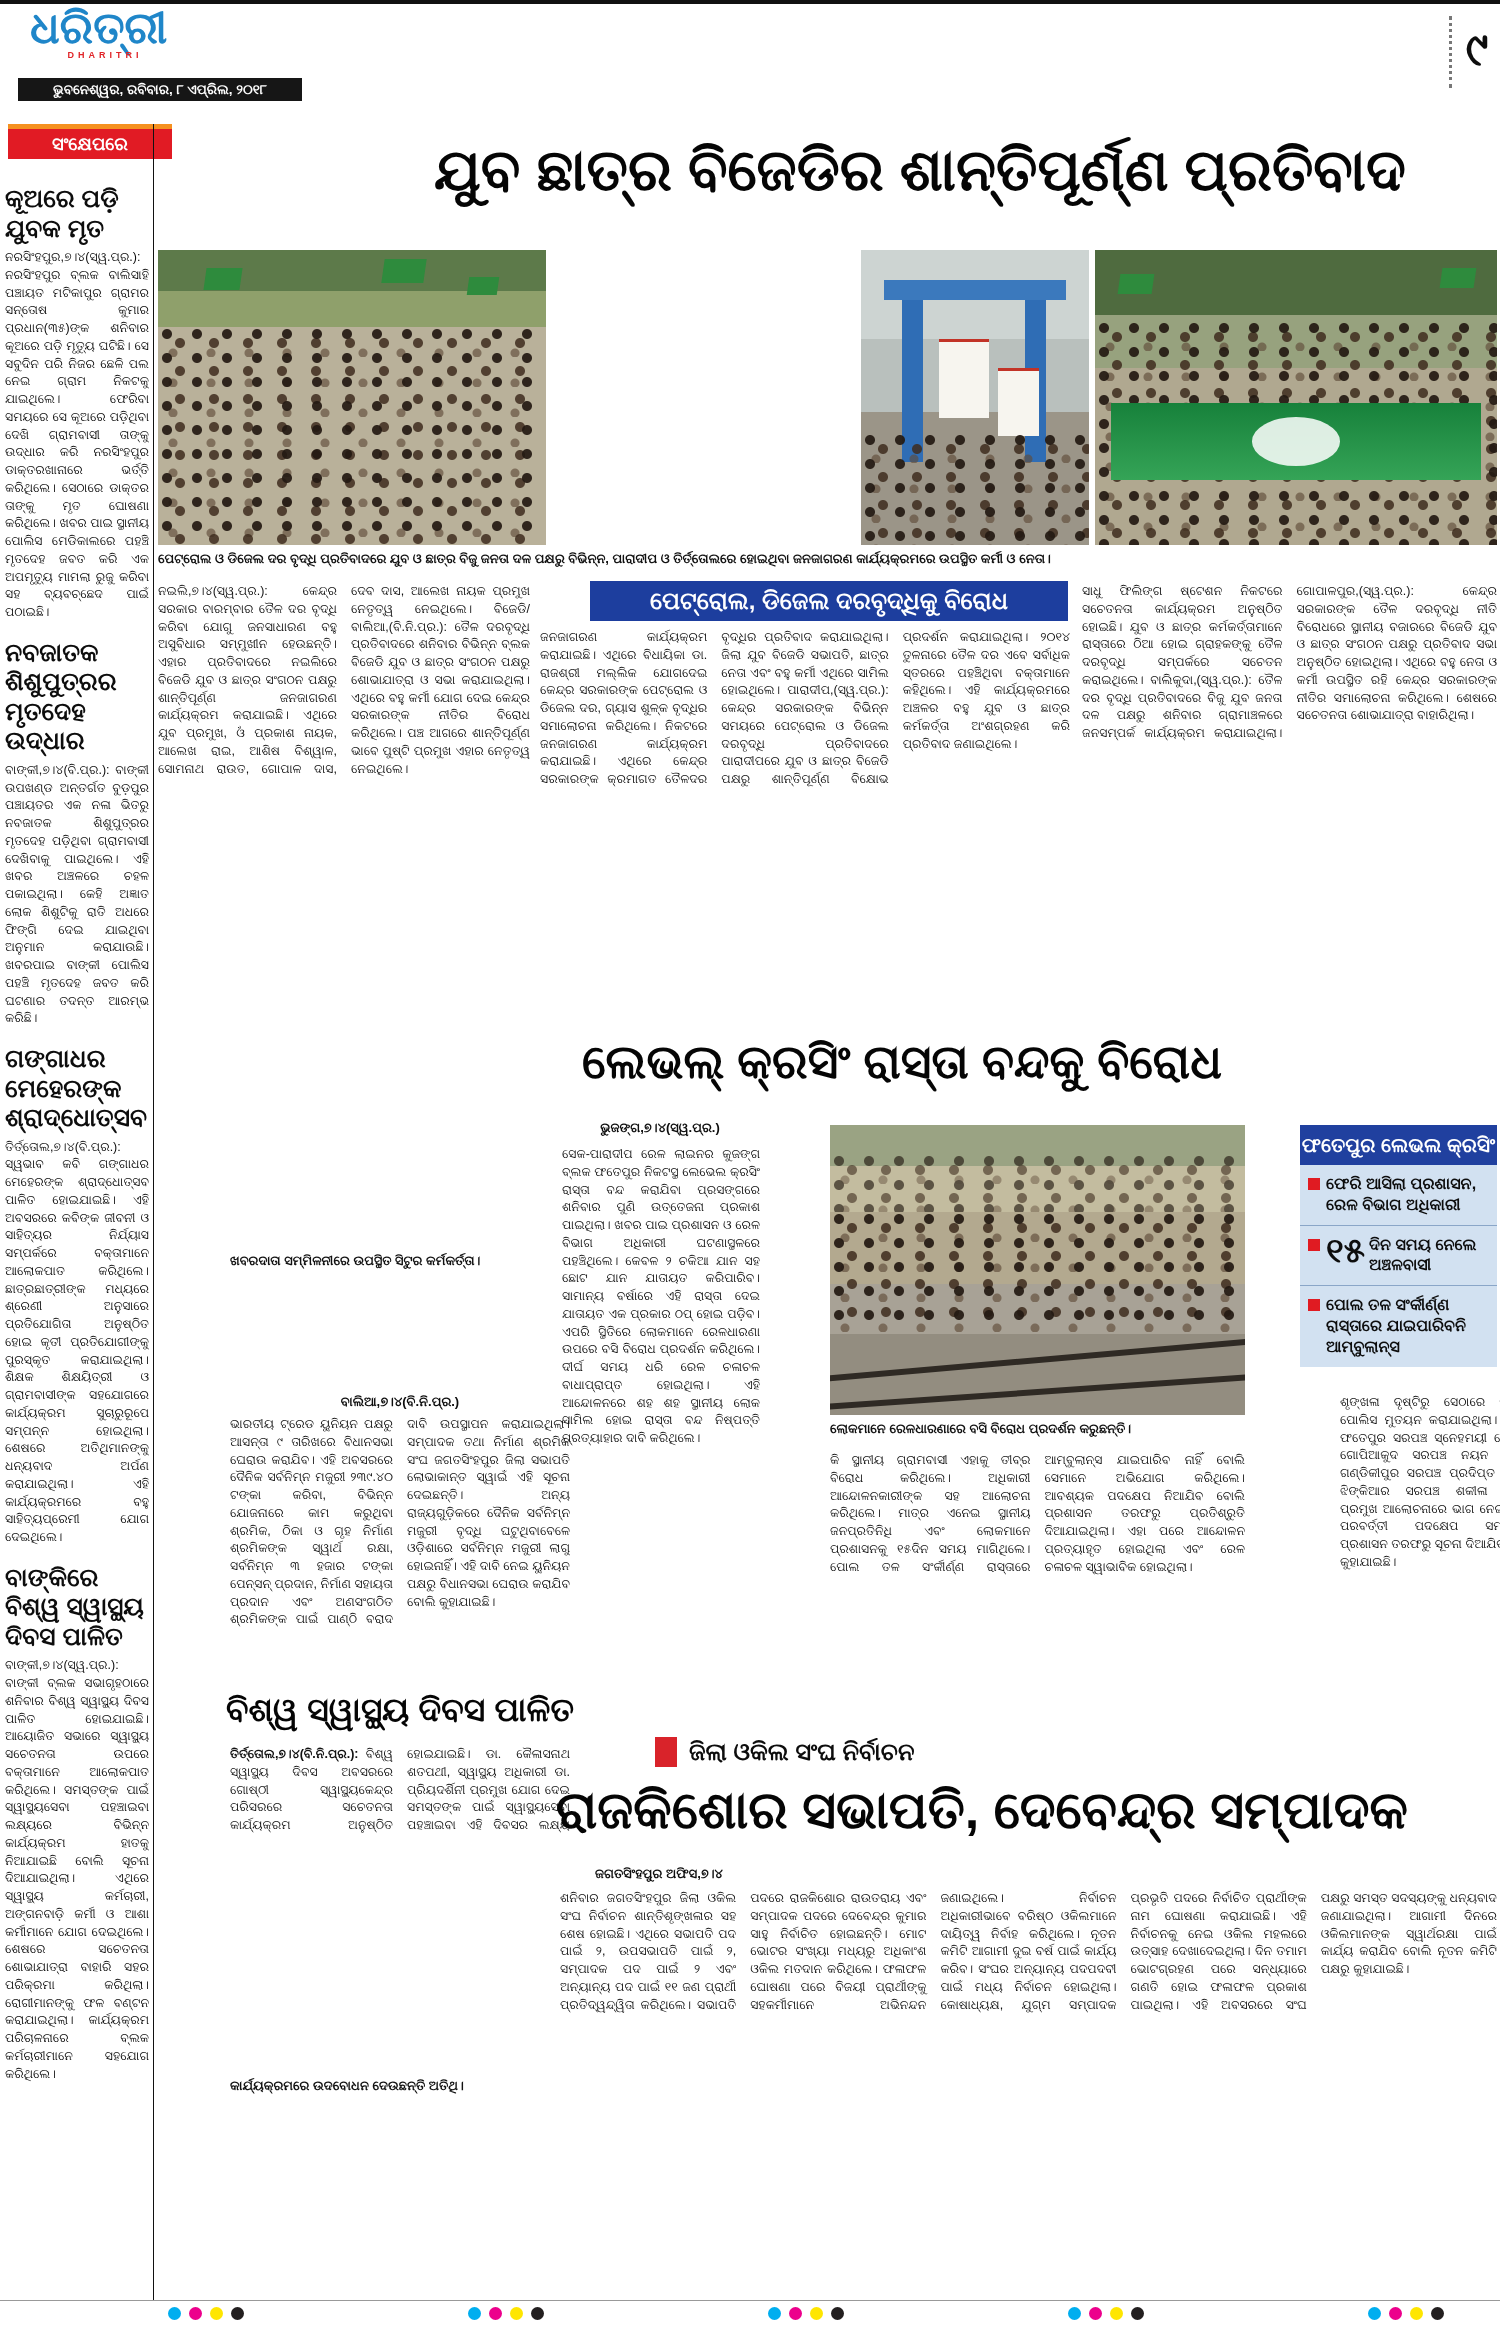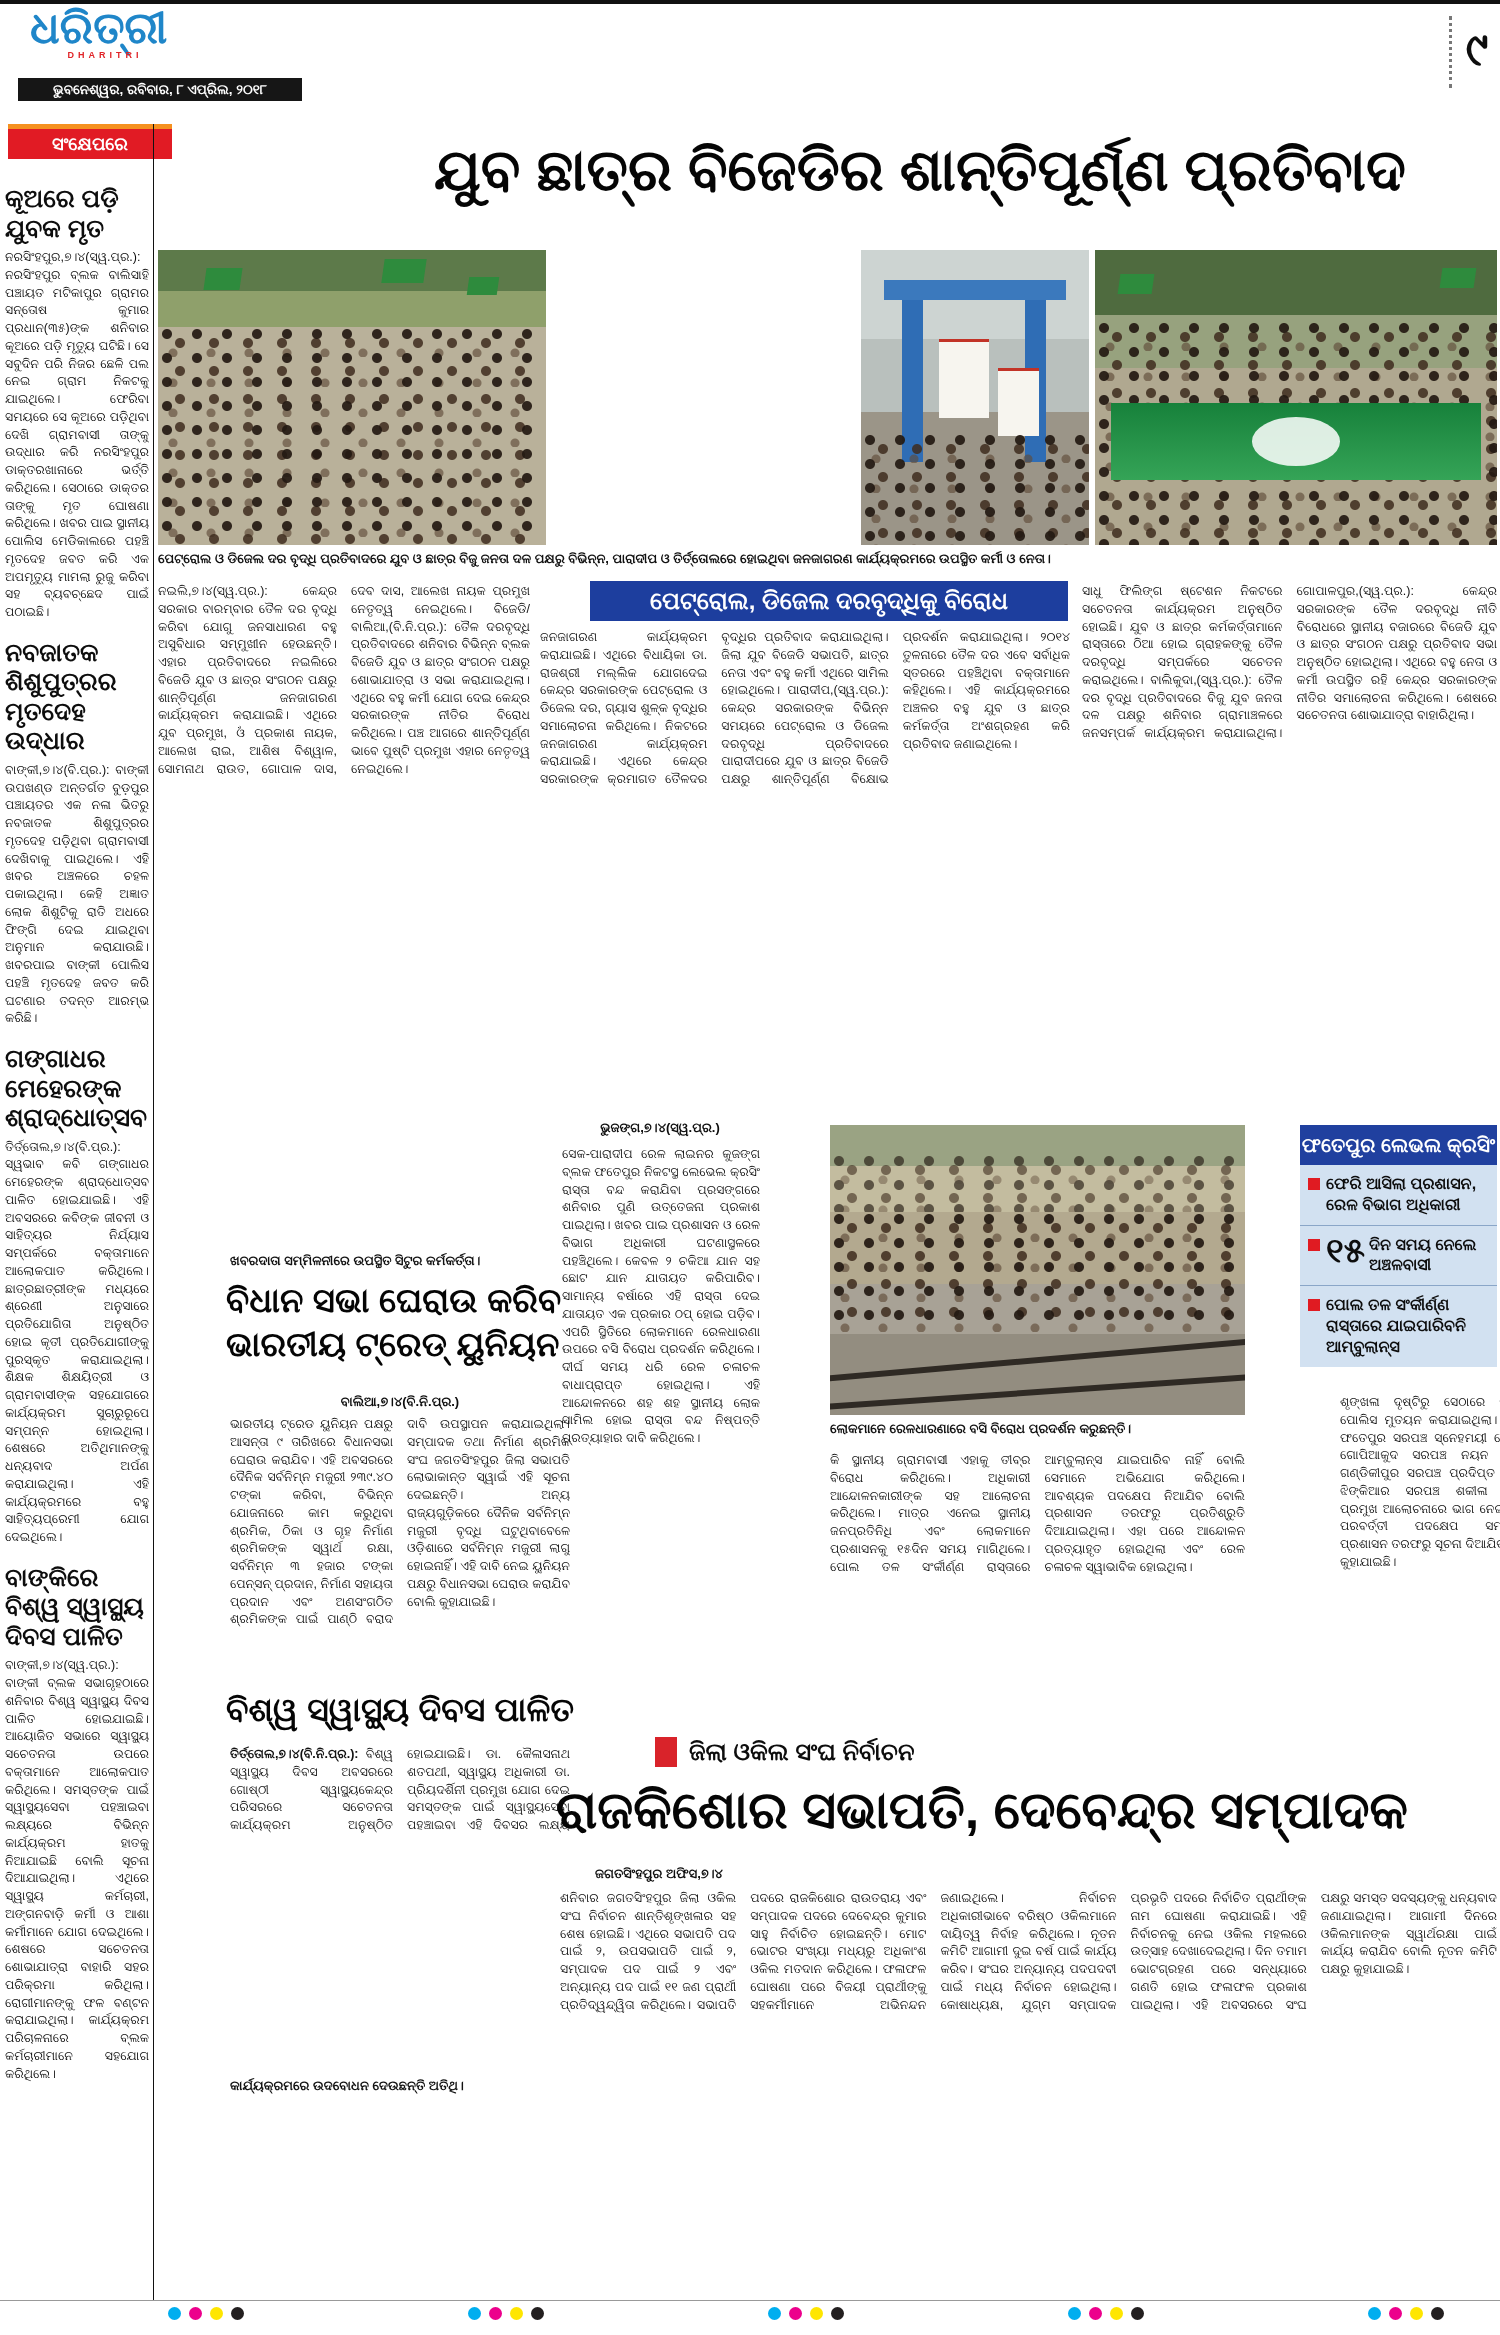--- a/index.html
+++ b/index.html
@@ -137,31 +137,31 @@
     <div class="flag" style="left:86%;top:6%;width:34px;height:20px;"></div>
   </div>
   <div class="abs caption" style="left:158px;top:551px;width:1340px;">ପେଟ୍ରୋଲ ଓ ଡିଜେଲ ଦର ବୃଦ୍ଧି ପ୍ରତିବାଦରେ ଯୁବ ଓ ଛାତ୍ର ବିଜୁ ଜନତା ଦଳ ପକ୍ଷରୁ ବିଭିନ୍ନ, ପାରାଦୀପ ଓ ତିର୍ତ୍ତୋଲରେ ହୋଇଥିବା ଜନଜାଗରଣ କାର୍ଯ୍ୟକ୍ରମରେ ଉପସ୍ଥିତ କର୍ମୀ ଓ ନେତା।</div>
 
   <div class="abs banner-blue" style="left:590px;top:581px;width:478px;height:40px;">ପେଟ୍ରୋଲ, ଡିଜେଲ ଦରବୃଦ୍ଧିକୁ ବିରୋଧ</div>
   <div class="abs clip body-text cols2" style="left:158px;top:583px;width:372px;height:430px;">ନଇଲି,୭।୪(ସ୍ୱ.ପ୍ର.): କେନ୍ଦ୍ର ସରକାର ବାରମ୍ବାର ତୈଳ ଦର ବୃଦ୍ଧି କରିବା ଯୋଗୁ ଜନସାଧାରଣ ବହୁ ଅସୁବିଧାର ସମ୍ମୁଖୀନ ହେଉଛନ୍ତି। ଏହାର ପ୍ରତିବାଦରେ ନଇଲିରେ ବିଜେଡି ଯୁବ ଓ ଛାତ୍ର ସଂଗଠନ ପକ୍ଷରୁ ଶାନ୍ତିପୂର୍ଣ୍ଣ ଜନଜାଗରଣ କାର୍ଯ୍ୟକ୍ରମ କରାଯାଇଛି। ଏଥିରେ ଯୁବ ପ୍ରମୁଖ, ଓଁ ପ୍ରକାଶ ନାୟକ, ଆଲେଖ ରାଇ, ଆଶିଷ ବିଶ୍ୱାଳ, ସୋମନାଥ ରାଉତ, ଗୋପାଳ ଦାସ, ଦେବ ଦାସ, ଆଲେଖ ନାୟକ ପ୍ରମୁଖ ନେତୃତ୍ୱ ନେଇଥିଲେ। ବିଜେଡି/ବାଲିଆ,(ବି.ନି.ପ୍ର.): ତୈଳ ଦରବୃଦ୍ଧି ପ୍ରତିବାଦରେ ଶନିବାର ବିଭିନ୍ନ ବ୍ଲକ ବିଜେଡି ଯୁବ ଓ ଛାତ୍ର ସଂଗଠନ ପକ୍ଷରୁ ଶୋଭାଯାତ୍ରା ଓ ସଭା କରାଯାଇଥିଲା। ଏଥିରେ ବହୁ କର୍ମୀ ଯୋଗ ଦେଇ କେନ୍ଦ୍ର ସରକାରଙ୍କ ନୀତିର ବିରୋଧ କରିଥିଲେ। ପଞ୍ଚ ଆଗରେ ଶାନ୍ତିପୂର୍ଣ୍ଣ ଭାବେ ପୁଷ୍ଟି ପ୍ରମୁଖ ଏହାର ନେତୃତ୍ୱ ନେଇଥିଲେ।</div>
   <div class="abs clip body-text cols3" style="left:540px;top:629px;width:530px;height:406px;">ଜନଜାଗରଣ କାର୍ଯ୍ୟକ୍ରମ କରାଯାଇଛି। ଏଥିରେ ବିଧାୟିକା ଡା. ରାଜଶ୍ରୀ ମଲ୍ଲିକ ଯୋଗଦେଇ କେନ୍ଦ୍ର ସରକାରଙ୍କ ପେଟ୍ରୋଲ ଓ ଡିଜେଲ ଦର, ଗ୍ୟାସ ଶୁଳ୍କ ବୃଦ୍ଧିର ସମାଲୋଚନା କରିଥିଲେ। ନିକଟରେ ଜନଜାଗରଣ କାର୍ଯ୍ୟକ୍ରମ କରାଯାଇଛି। ଏଥିରେ କେନ୍ଦ୍ର ସରକାରଙ୍କ କ୍ରମାଗତ ତୈଳଦର ବୃଦ୍ଧିର ପ୍ରତିବାଦ କରାଯାଇଥିଲା। ଜିଲା ଯୁବ ବିଜେଡି ସଭାପତି, ଛାତ୍ର ନେତା ଏବଂ ବହୁ କର୍ମୀ ଏଥିରେ ସାମିଲ ହୋଇଥିଲେ। ପାରାଦୀପ,(ସ୍ୱ.ପ୍ର.): କେନ୍ଦ୍ର ସରକାରଙ୍କ ବିଭିନ୍ନ ସମୟରେ ପେଟ୍ରୋଲ ଓ ଡିଜେଲ ଦରବୃଦ୍ଧି ପ୍ରତିବାଦରେ ପାରାଦୀପରେ ଯୁବ ଓ ଛାତ୍ର ବିଜେଡି ପକ୍ଷରୁ ଶାନ୍ତିପୂର୍ଣ୍ଣ ବିକ୍ଷୋଭ ପ୍ରଦର୍ଶନ କରାଯାଇଥିଲା। ୨୦୧୪ ତୁଳନାରେ ତୈଳ ଦର ଏବେ ସର୍ବାଧିକ ସ୍ତରରେ ପହଞ୍ଚିଥିବା ବକ୍ତାମାନେ କହିଥିଲେ। ଏହି କାର୍ଯ୍ୟକ୍ରମରେ ଅଞ୍ଚଳର ବହୁ ଯୁବ ଓ ଛାତ୍ର କର୍ମକର୍ତ୍ତା ଅଂଶଗ୍ରହଣ କରି ପ୍ରତିବାଦ ଜଣାଇଥିଲେ।</div>
   <div class="abs clip body-text cols2" style="left:1082px;top:583px;width:415px;height:452px;">ସାଧୁ ଫିଲିଙ୍ଗ ଷ୍ଟେଶନ ନିକଟରେ ସଚେତନତା କାର୍ଯ୍ୟକ୍ରମ ଅନୁଷ୍ଠିତ ହୋଇଛି। ଯୁବ ଓ ଛାତ୍ର କର୍ମକର୍ତ୍ତାମାନେ ରାସ୍ତାରେ ଠିଆ ହୋଇ ଗ୍ରାହକଙ୍କୁ ତୈଳ ଦରବୃଦ୍ଧି ସମ୍ପର୍କରେ ସଚେତନ କରାଇଥିଲେ। ବାଲିକୁଦା,(ସ୍ୱ.ପ୍ର.): ତୈଳ ଦର ବୃଦ୍ଧି ପ୍ରତିବାଦରେ ବିଜୁ ଯୁବ ଜନତା ଦଳ ପକ୍ଷରୁ ଶନିବାର ଗ୍ରାମାଞ୍ଚଳରେ ଜନସମ୍ପର୍କ କାର୍ଯ୍ୟକ୍ରମ କରାଯାଇଥିଲା। ଗୋପାଳପୁର,(ସ୍ୱ.ପ୍ର.): କେନ୍ଦ୍ର ସରକାରଙ୍କ ତୈଳ ଦରବୃଦ୍ଧି ନୀତି ବିରୋଧରେ ସ୍ଥାନୀୟ ବଜାରରେ ବିଜେଡି ଯୁବ ଓ ଛାତ୍ର ସଂଗଠନ ପକ୍ଷରୁ ପ୍ରତିବାଦ ସଭା ଅନୁଷ୍ଠିତ ହୋଇଥିଲା। ଏଥିରେ ବହୁ ନେତା ଓ କର୍ମୀ ଉପସ୍ଥିତ ରହି କେନ୍ଦ୍ର ସରକାରଙ୍କ ନୀତିର ସମାଲୋଚନା କରିଥିଲେ। ଶେଷରେ ସଚେତନତା ଶୋଭାଯାତ୍ରା ବାହାରିଥିଲା।</div>
 
   <div class="abs caption" style="left:230px;top:1253px;width:340px;">ଖବରଦାତା ସମ୍ମିଳନୀରେ ଉପସ୍ଥିତ ସିଟୁର କର୍ମକର୍ତ୍ତା।</div>
-  <div class="abs headline" style="left:226px;top:1278px;width:348px;font-size:34px;line-height:1.3;">ବିଧାନ ସଭା ଘେରାଉ କରିବ ଭାରତୀୟ ଟ୍ରେଡ୍ ୟୁନିୟନ</div>
   <div class="abs dateline" style="left:226px;top:1394px;width:348px;">ବାଲିଆ,୭।୪(ବି.ନି.ପ୍ର.)</div>
   <div class="abs clip body-text cols2" style="left:230px;top:1416px;width:340px;height:266px;">ଭାରତୀୟ ଟ୍ରେଡ ୟୁନିୟନ ପକ୍ଷରୁ ଆସନ୍ତା ୯ ତାରିଖରେ ବିଧାନସଭା ଘେରାଉ କରାଯିବ। ଏହି ଅବସରରେ ଦୈନିକ ସର୍ବନିମ୍ନ ମଜୁରୀ ୨୩୯.୪୦ ଟଙ୍କା କରିବା, ବିଭିନ୍ନ ଯୋଜନାରେ କାମ କରୁଥିବା ଶ୍ରମିକ, ଠିକା ଓ ଗୃହ ନିର୍ମାଣ ଶ୍ରମିକଙ୍କ ସ୍ୱାର୍ଥ ରକ୍ଷା, ସର୍ବନିମ୍ନ ୩ ହଜାର ଟଙ୍କା ପେନ୍‌ସନ୍ ପ୍ରଦାନ, ନିର୍ମାଣ ସହାୟତା ପ୍ରଦାନ ଏବଂ ଅଣସଂଗଠିତ ଶ୍ରମିକଙ୍କ ପାଇଁ ପାଣ୍ଠି ବରାଦ ଦାବି ଉପସ୍ଥାପନ କରାଯାଇଥିଲା। ସମ୍ପାଦକ ତଥା ନିର୍ମାଣ ଶ୍ରମିକ ସଂଘ ଜଗତସିଂହପୁର ଜିଲା ସଭାପତି ଲୋଭାକାନ୍ତ ସ୍ୱାଇଁ ଏହି ସୂଚନା ଦେଇଛନ୍ତି। ଅନ୍ୟ ରାଜ୍ୟଗୁଡ଼ିକରେ ଦୈନିକ ସର୍ବନିମ୍ନ ମଜୁରୀ ବୃଦ୍ଧି ଘଟୁଥିବାବେଳେ ଓଡ଼ିଶାରେ ସର୍ବନିମ୍ନ ମଜୁରୀ ଲାଗୁ ହୋଇନାହିଁ। ଏହି ଦାବି ନେଇ ୟୁନିୟନ ପକ୍ଷରୁ ବିଧାନସଭା ଘେରାଉ କରାଯିବ ବୋଲି କୁହାଯାଇଛି।</div>
 
   <div class="abs headline" style="left:226px;top:1690px;width:348px;font-size:33px;line-height:1.2;">ବିଶ୍ୱ ସ୍ୱାସ୍ଥ୍ୟ ଦିବସ ପାଳିତ</div>
   <div class="abs clip body-text cols2" style="left:230px;top:1746px;width:340px;height:102px;">
     <strong>ତିର୍ତ୍ତୋଲ,୭।୪(ବି.ନି.ପ୍ର.):</strong>
     <span>ବିଶ୍ୱ ସ୍ୱାସ୍ଥ୍ୟ ଦିବସ ଅବସରରେ ଗୋଷ୍ଠୀ ସ୍ୱାସ୍ଥ୍ୟକେନ୍ଦ୍ର ପରିସରରେ ସଚେତନତା କାର୍ଯ୍ୟକ୍ରମ ଅନୁଷ୍ଠିତ ହୋଇଯାଇଛି। ଡା. କୈଳାସନାଥ ଶତପଥୀ, ସ୍ୱାସ୍ଥ୍ୟ ଅଧିକାରୀ ଡା. ପ୍ରିୟଦର୍ଶିନୀ ପ୍ରମୁଖ ଯୋଗ ଦେଇ ସମସ୍ତଙ୍କ ପାଇଁ ସ୍ୱାସ୍ଥ୍ୟସେବା ପହଞ୍ଚାଇବା ଏହି ଦିବସର ଲକ୍ଷ୍ୟ ବୋଲି କହିଥିଲେ। ଛାତ୍ରଛାତ୍ରୀଙ୍କ ଦ୍ୱାରା ସଚେତନତା ଶୋଭାଯାତ୍ରା ବାହାରିଥିଲା। ଏଥିରେ ସ୍ୱାସ୍ଥ୍ୟ କର୍ମଚାରୀ, ଆଶା ତଥା ଅଙ୍ଗନବାଡ଼ି କର୍ମୀମାନେ ଅଂଶଗ୍ରହଣ କରିଥିଲେ।</span>
   </div>
   <div class="abs caption" style="left:230px;top:2078px;width:340px;">କାର୍ଯ୍ୟକ୍ରମରେ ଉଦବୋଧନ ଦେଉଛନ୍ତି ଅତିଥି।</div>
 
+  <div class="abs headline" style="left:556px;top:1036px;width:692px;text-align:center;font-size:47px;line-height:1.1;">ଲେଭଲ୍ କ୍ରସିଂ ରାସ୍ତା ବନ୍ଦକୁ ବିରୋଧ</div>
   <div class="abs dateline" style="left:560px;top:1120px;width:200px;">ଭୁଜଙ୍ଗ,୭।୪(ସ୍ୱ.ପ୍ର.)</div>
   <div class="abs clip body-text" style="left:562px;top:1146px;width:198px;height:577px;">ସେକ-ପାରାଦୀପ ରେଳ ଲାଇନର କୁଜଙ୍ଗ ବ୍ଲକ ଫତେପୁର ନିକଟସ୍ଥ ଲେଭେଲ କ୍ରସିଂ ରାସ୍ତା ବନ୍ଦ କରାଯିବା ପ୍ରସଙ୍ଗରେ ଶନିବାର ପୁଣି ଉତ୍ତେଜନା ପ୍ରକାଶ ପାଇଥିଲା। ଖବର ପାଇ ପ୍ରଶାସନ ଓ ରେଳ ବିଭାଗ ଅଧିକାରୀ ଘଟଣାସ୍ଥଳରେ ପହଞ୍ଚିଥିଲେ। କେବଳ ୨ ଚକିଆ ଯାନ ସହ ଛୋଟ ଯାନ ଯାତାୟତ କରିପାରିବ। ସାମାନ୍ୟ ବର୍ଷାରେ ଏହି ରାସ୍ତା ଦେଇ ଯାତାୟତ ଏକ ପ୍ରକାର ଠପ୍ ହୋଇ ପଡ଼ିବ। ଏପରି ସ୍ଥିତିରେ ଲୋକମାନେ ରେଳଧାରଣା ଉପରେ ବସି ବିରୋଧ ପ୍ରଦର୍ଶନ କରିଥିଲେ। ଦୀର୍ଘ ସମୟ ଧରି ରେଳ ଚଳାଚଳ ବାଧାପ୍ରାପ୍ତ ହୋଇଥିଲା। ଏହି ଆନ୍ଦୋଳନରେ ଶହ ଶହ ସ୍ଥାନୀୟ ଲୋକ ସାମିଲ ହୋଇ ରାସ୍ତା ବନ୍ଦ ନିଷ୍ପତ୍ତି ପ୍ରତ୍ୟାହାର ଦାବି କରିଥିଲେ।</div>
 
   <div class="photo" style="left:830px;top:1125px;width:415px;height:290px;
        background:linear-gradient(180deg,#9aa383 0 14%,#c3bc9f 14% 30%,#b3a98f 30% 55%,#a8a296 55% 72%,#938d80 72% 100%);">
     <div class="ht" style="top:10%;height:20%;opacity:.7;"></div>
     <div class="ht" style="top:30%;height:42%;"></div>
     <div class="rail" style="bottom:18%;transform:rotate(-5deg);"></div>
     <div class="rail" style="bottom:7%;transform:rotate(-4deg);"></div>
   </div>

